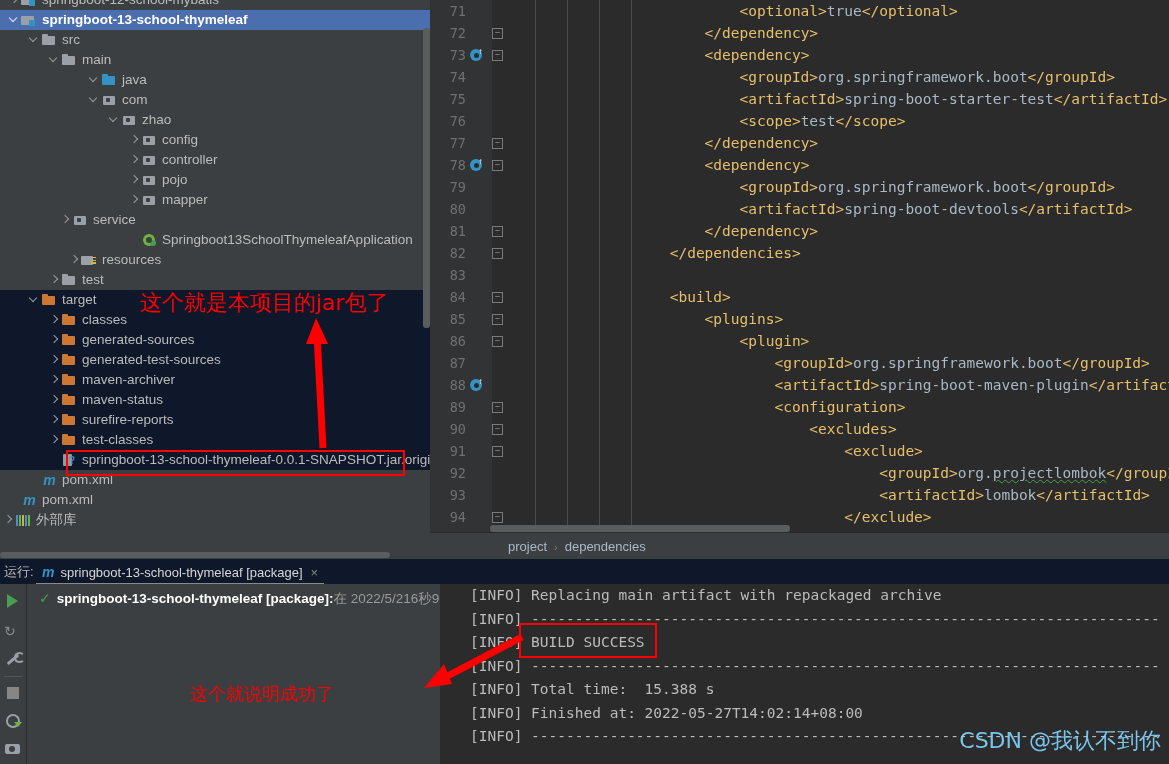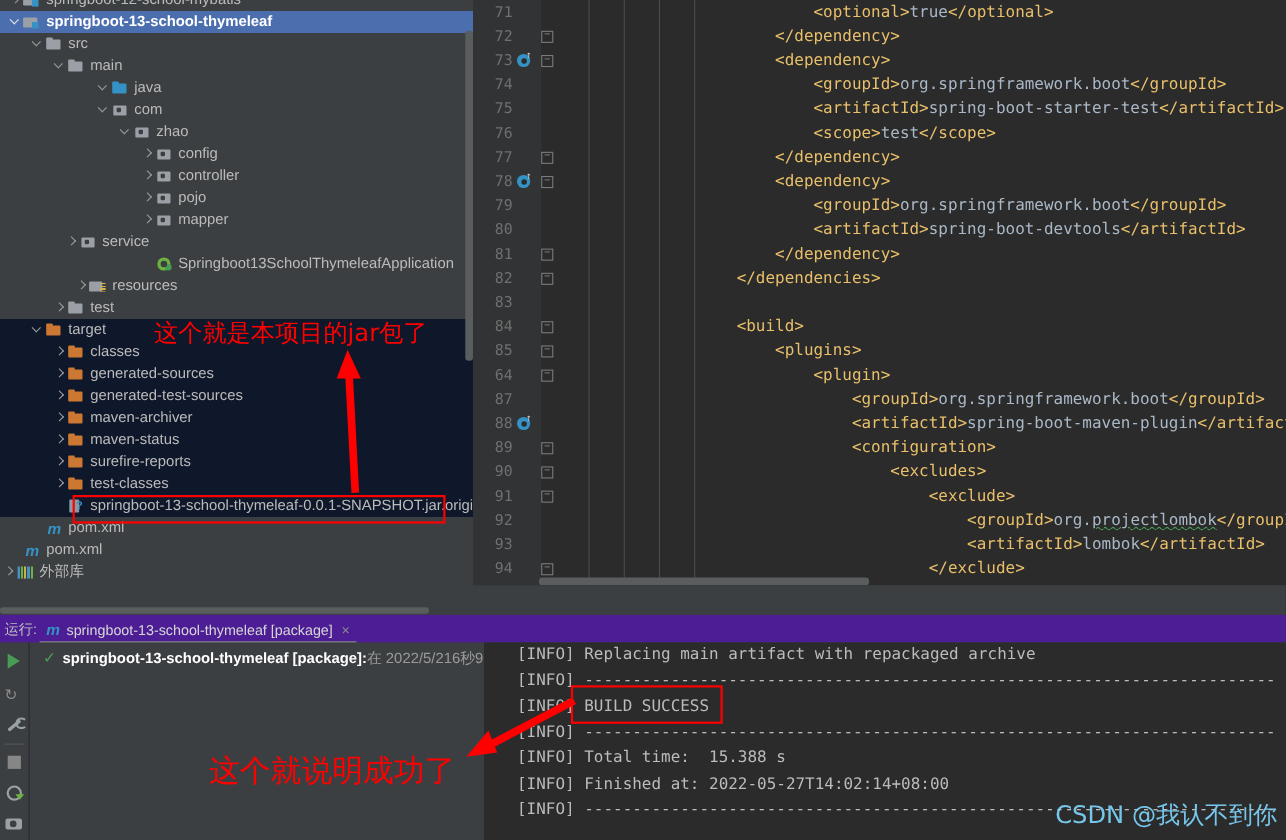--- a/index.html
+++ b/index.html
@@ -104,21 +104,21 @@
 
   
   #breadcrumb{
     position:absolute;left:430px;top:532px;right:0;height:27px;background:#3c3f41;
     display:flex;align-items:center;padding-left:78px;font-size:13px;color:#a9b7c6;
     border-top:1px solid #2b2b2b;
   }
   #breadcrumb .sep{color:#777;margin:0 7px;font-size:11px;}
 
   
-  #runwin{position:absolute;left:0;top:559px;right:0;bottom:0;background:#4c1d95;}
+  #runwin{position:absolute;left:0;top:559px;right:0;bottom:0;background:#0f172a;}
   #run-tabbar{position:absolute;left:0;top:0;right:0;height:25px;}
   #run-label{position:absolute;left:4px;top:4px;font-size:13px;color:#bbbbbb;}
   #run-tab{position:absolute;left:36px;top:2px;height:22px;display:flex;align-items:center;
     padding:0 6px;border-bottom:2px solid #8a8a8a;color:#d6d6d6;font-size:13px;}
   #run-tab .mvnm{font-style:italic;font-weight:bold;color:#3592c4;margin-right:6px;font-size:14px;}
   #run-tab .closex{margin-left:8px;color:#8a8a8a;font-size:13px;}
 
   #run-toolbar{position:absolute;left:0;top:25px;width:26px;bottom:0;background:#3c3f41;}
   .tb{position:absolute;left:4px;width:18px;height:18px;}
   .tb.play::before{content:"";position:absolute;left:3px;top:2px;border-left:11px solid #499c54;
@@ -327,33 +327,38 @@
         <div class="code-row"><span class="lnum">76</span><span class="codetext">&nbsp;&nbsp;&nbsp;&nbsp;&nbsp;&nbsp;&nbsp;&nbsp;&nbsp;&nbsp;&nbsp;&nbsp;&nbsp;&nbsp;&nbsp;&nbsp;&nbsp;&nbsp;&nbsp;&nbsp;&nbsp;&nbsp;&nbsp;&nbsp;<span class="t">&lt;scope&gt;</span><span class="v">test</span><span class="t">&lt;/scope&gt;</span></span></div>
         <div class="code-row"><span class="lnum">77</span><span class="fold" style="left: 62px;">−</span><span class="codetext">&nbsp;&nbsp;&nbsp;&nbsp;&nbsp;&nbsp;&nbsp;&nbsp;&nbsp;&nbsp;&nbsp;&nbsp;&nbsp;&nbsp;&nbsp;&nbsp;&nbsp;&nbsp;&nbsp;&nbsp;<span class="t">&lt;/dependency&gt;</span></span></div>
         <div class="code-row"><span class="lnum">78</span><span class="gutter-icon"><i>↑</i></span><span class="fold" style="left: 62px;">−</span><span class="codetext">&nbsp;&nbsp;&nbsp;&nbsp;&nbsp;&nbsp;&nbsp;&nbsp;&nbsp;&nbsp;&nbsp;&nbsp;&nbsp;&nbsp;&nbsp;&nbsp;&nbsp;&nbsp;&nbsp;&nbsp;<span class="t">&lt;dependency&gt;</span></span></div>
         <div class="code-row"><span class="lnum">79</span><span class="codetext">&nbsp;&nbsp;&nbsp;&nbsp;&nbsp;&nbsp;&nbsp;&nbsp;&nbsp;&nbsp;&nbsp;&nbsp;&nbsp;&nbsp;&nbsp;&nbsp;&nbsp;&nbsp;&nbsp;&nbsp;&nbsp;&nbsp;&nbsp;&nbsp;<span class="t">&lt;groupId&gt;</span><span class="v">org.springframework.boot</span><span class="t">&lt;/groupId&gt;</span></span></div>
         <div class="code-row"><span class="lnum">80</span><span class="codetext">&nbsp;&nbsp;&nbsp;&nbsp;&nbsp;&nbsp;&nbsp;&nbsp;&nbsp;&nbsp;&nbsp;&nbsp;&nbsp;&nbsp;&nbsp;&nbsp;&nbsp;&nbsp;&nbsp;&nbsp;&nbsp;&nbsp;&nbsp;&nbsp;<span class="t">&lt;artifactId&gt;</span><span class="v">spring-boot-devtools</span><span class="t">&lt;/artifactId&gt;</span></span></div>
         <div class="code-row"><span class="lnum">81</span><span class="fold" style="left: 62px;">−</span><span class="codetext">&nbsp;&nbsp;&nbsp;&nbsp;&nbsp;&nbsp;&nbsp;&nbsp;&nbsp;&nbsp;&nbsp;&nbsp;&nbsp;&nbsp;&nbsp;&nbsp;&nbsp;&nbsp;&nbsp;&nbsp;<span class="t">&lt;/dependency&gt;</span></span></div>
         <div class="code-row"><span class="lnum">82</span><span class="fold" style="left: 62px;">−</span><span class="codetext">&nbsp;&nbsp;&nbsp;&nbsp;&nbsp;&nbsp;&nbsp;&nbsp;&nbsp;&nbsp;&nbsp;&nbsp;&nbsp;&nbsp;&nbsp;&nbsp;<span class="t">&lt;/dependencies&gt;</span></span></div>
         <div class="code-row"><span class="lnum">83</span><span class="codetext"></span></div>
         <div class="code-row"><span class="lnum">84</span><span class="fold" style="left: 62px;">−</span><span class="codetext">&nbsp;&nbsp;&nbsp;&nbsp;&nbsp;&nbsp;&nbsp;&nbsp;&nbsp;&nbsp;&nbsp;&nbsp;&nbsp;&nbsp;&nbsp;&nbsp;<span class="t">&lt;build&gt;</span></span></div>
         <div class="code-row"><span class="lnum">85</span><span class="fold" style="left: 62px;">−</span><span class="codetext">&nbsp;&nbsp;&nbsp;&nbsp;&nbsp;&nbsp;&nbsp;&nbsp;&nbsp;&nbsp;&nbsp;&nbsp;&nbsp;&nbsp;&nbsp;&nbsp;&nbsp;&nbsp;&nbsp;&nbsp;<span class="t">&lt;plugins&gt;</span></span></div>
-        <div class="code-row"><span class="lnum">64</span><span class="fold" style="left: 62px;">−</span><span class="codetext">&nbsp;&nbsp;&nbsp;&nbsp;&nbsp;&nbsp;&nbsp;&nbsp;&nbsp;&nbsp;&nbsp;&nbsp;&nbsp;&nbsp;&nbsp;&nbsp;&nbsp;&nbsp;&nbsp;&nbsp;&nbsp;&nbsp;&nbsp;&nbsp;<span class="t">&lt;plugin&gt;</span></span></div>
+        <div class="code-row"><span class="lnum">86</span><span class="fold" style="left: 62px;">−</span><span class="codetext">&nbsp;&nbsp;&nbsp;&nbsp;&nbsp;&nbsp;&nbsp;&nbsp;&nbsp;&nbsp;&nbsp;&nbsp;&nbsp;&nbsp;&nbsp;&nbsp;&nbsp;&nbsp;&nbsp;&nbsp;&nbsp;&nbsp;&nbsp;&nbsp;<span class="t">&lt;plugin&gt;</span></span></div>
         <div class="code-row"><span class="lnum">87</span><span class="codetext">&nbsp;&nbsp;&nbsp;&nbsp;&nbsp;&nbsp;&nbsp;&nbsp;&nbsp;&nbsp;&nbsp;&nbsp;&nbsp;&nbsp;&nbsp;&nbsp;&nbsp;&nbsp;&nbsp;&nbsp;&nbsp;&nbsp;&nbsp;&nbsp;&nbsp;&nbsp;&nbsp;&nbsp;<span class="t">&lt;groupId&gt;</span><span class="v">org.springframework.boot</span><span class="t">&lt;/groupId&gt;</span></span></div>
         <div class="code-row"><span class="lnum">88</span><span class="gutter-icon"><i>↑</i></span><span class="codetext">&nbsp;&nbsp;&nbsp;&nbsp;&nbsp;&nbsp;&nbsp;&nbsp;&nbsp;&nbsp;&nbsp;&nbsp;&nbsp;&nbsp;&nbsp;&nbsp;&nbsp;&nbsp;&nbsp;&nbsp;&nbsp;&nbsp;&nbsp;&nbsp;&nbsp;&nbsp;&nbsp;&nbsp;<span class="t">&lt;artifactId&gt;</span><span class="v">spring-boot-maven-plugin</span><span class="t">&lt;/artifactId&gt;</span></span></div>
         <div class="code-row"><span class="lnum">89</span><span class="fold" style="left: 62px;">−</span><span class="codetext">&nbsp;&nbsp;&nbsp;&nbsp;&nbsp;&nbsp;&nbsp;&nbsp;&nbsp;&nbsp;&nbsp;&nbsp;&nbsp;&nbsp;&nbsp;&nbsp;&nbsp;&nbsp;&nbsp;&nbsp;&nbsp;&nbsp;&nbsp;&nbsp;&nbsp;&nbsp;&nbsp;&nbsp;<span class="t">&lt;configuration&gt;</span></span></div>
         <div class="code-row"><span class="lnum">90</span><span class="fold" style="left: 62px;">−</span><span class="codetext">&nbsp;&nbsp;&nbsp;&nbsp;&nbsp;&nbsp;&nbsp;&nbsp;&nbsp;&nbsp;&nbsp;&nbsp;&nbsp;&nbsp;&nbsp;&nbsp;&nbsp;&nbsp;&nbsp;&nbsp;&nbsp;&nbsp;&nbsp;&nbsp;&nbsp;&nbsp;&nbsp;&nbsp;&nbsp;&nbsp;&nbsp;&nbsp;<span class="t">&lt;excludes&gt;</span></span></div>
         <div class="code-row"><span class="lnum">91</span><span class="fold" style="left: 62px;">−</span><span class="codetext">&nbsp;&nbsp;&nbsp;&nbsp;&nbsp;&nbsp;&nbsp;&nbsp;&nbsp;&nbsp;&nbsp;&nbsp;&nbsp;&nbsp;&nbsp;&nbsp;&nbsp;&nbsp;&nbsp;&nbsp;&nbsp;&nbsp;&nbsp;&nbsp;&nbsp;&nbsp;&nbsp;&nbsp;&nbsp;&nbsp;&nbsp;&nbsp;&nbsp;&nbsp;&nbsp;&nbsp;<span class="t">&lt;exclude&gt;</span></span></div>
         <div class="code-row"><span class="lnum">92</span><span class="codetext">&nbsp;&nbsp;&nbsp;&nbsp;&nbsp;&nbsp;&nbsp;&nbsp;&nbsp;&nbsp;&nbsp;&nbsp;&nbsp;&nbsp;&nbsp;&nbsp;&nbsp;&nbsp;&nbsp;&nbsp;&nbsp;&nbsp;&nbsp;&nbsp;&nbsp;&nbsp;&nbsp;&nbsp;&nbsp;&nbsp;&nbsp;&nbsp;&nbsp;&nbsp;&nbsp;&nbsp;&nbsp;&nbsp;&nbsp;&nbsp;<span class="t">&lt;groupId&gt;</span><span class="v">org.</span><span class="v squiggle">projectlombok</span><span class="t">&lt;/groupId&gt;</span></span></div>
         <div class="code-row"><span class="lnum">93</span><span class="codetext">&nbsp;&nbsp;&nbsp;&nbsp;&nbsp;&nbsp;&nbsp;&nbsp;&nbsp;&nbsp;&nbsp;&nbsp;&nbsp;&nbsp;&nbsp;&nbsp;&nbsp;&nbsp;&nbsp;&nbsp;&nbsp;&nbsp;&nbsp;&nbsp;&nbsp;&nbsp;&nbsp;&nbsp;&nbsp;&nbsp;&nbsp;&nbsp;&nbsp;&nbsp;&nbsp;&nbsp;&nbsp;&nbsp;&nbsp;&nbsp;<span class="t">&lt;artifactId&gt;</span><span class="v">lombok</span><span class="t">&lt;/artifactId&gt;</span></span></div>
         <div class="code-row"><span class="lnum">94</span><span class="fold" style="left: 62px;">−</span><span class="codetext">&nbsp;&nbsp;&nbsp;&nbsp;&nbsp;&nbsp;&nbsp;&nbsp;&nbsp;&nbsp;&nbsp;&nbsp;&nbsp;&nbsp;&nbsp;&nbsp;&nbsp;&nbsp;&nbsp;&nbsp;&nbsp;&nbsp;&nbsp;&nbsp;&nbsp;&nbsp;&nbsp;&nbsp;&nbsp;&nbsp;&nbsp;&nbsp;&nbsp;&nbsp;&nbsp;&nbsp;<span class="t">&lt;/exclude&gt;</span></span></div>
       </div>
     <div id="editor-hscroll"></div>
   </div>
 
+  <div id="breadcrumb">
+    <span>project</span>
+    <span class="sep">›</span>
+    <span>dependencies</span>
+  </div>
 
   <div id="runwin">
     <div id="run-tabbar">
       <div id="run-label">运行:</div>
       <div id="run-tab">
         <span class="mvnm">m</span>
         <span>springboot-13-school-thymeleaf [package]</span>
         <span class="closex">×</span>
       </div>
     </div>
@@ -382,21 +387,21 @@
           <div class="cline">[INFO] BUILD SUCCESS</div>
           <div class="cline">[INFO] ------------------------------------------------------------------------</div>
           <div class="cline">[INFO] Total time:  15.388 s</div>
           <div class="cline">[INFO] Finished at: 2022-05-27T14:02:14+08:00</div>
           <div class="cline">[INFO] ------------------------------------------------------------------------</div>
         </div>
     </div>
   </div>
 
   <div class="anno-text" style="left:140px;top:288px;font-size:22px;">这个就是本项目的jar包了</div>
-  <div class="anno-text" style="left:190px;top:682px;font-size:28px;">这个就说明成功了</div>
+  <div class="anno-text" style="left:190px;top:682px;font-size:18px;">这个就说明成功了</div>
 
   <div class="anno-box" style="left:66px;top:450px;width:335px;height:22px;"></div>
   <div class="anno-box" style="left:519px;top:623px;width:134px;height:31px;"></div>
 
   <svg class="anno-arrow" style="left:0;top:0;width:1169px;height:764px;">
 
     <line x1="323" y1="448" x2="317" y2="335" stroke="#ff0000" stroke-width="7"></line>
     <polygon points="316,318 306,344 328,344" fill="#ff0000"></polygon>
 
     <line x1="522" y1="637" x2="440" y2="680" stroke="#ff0000" stroke-width="7"></line>

